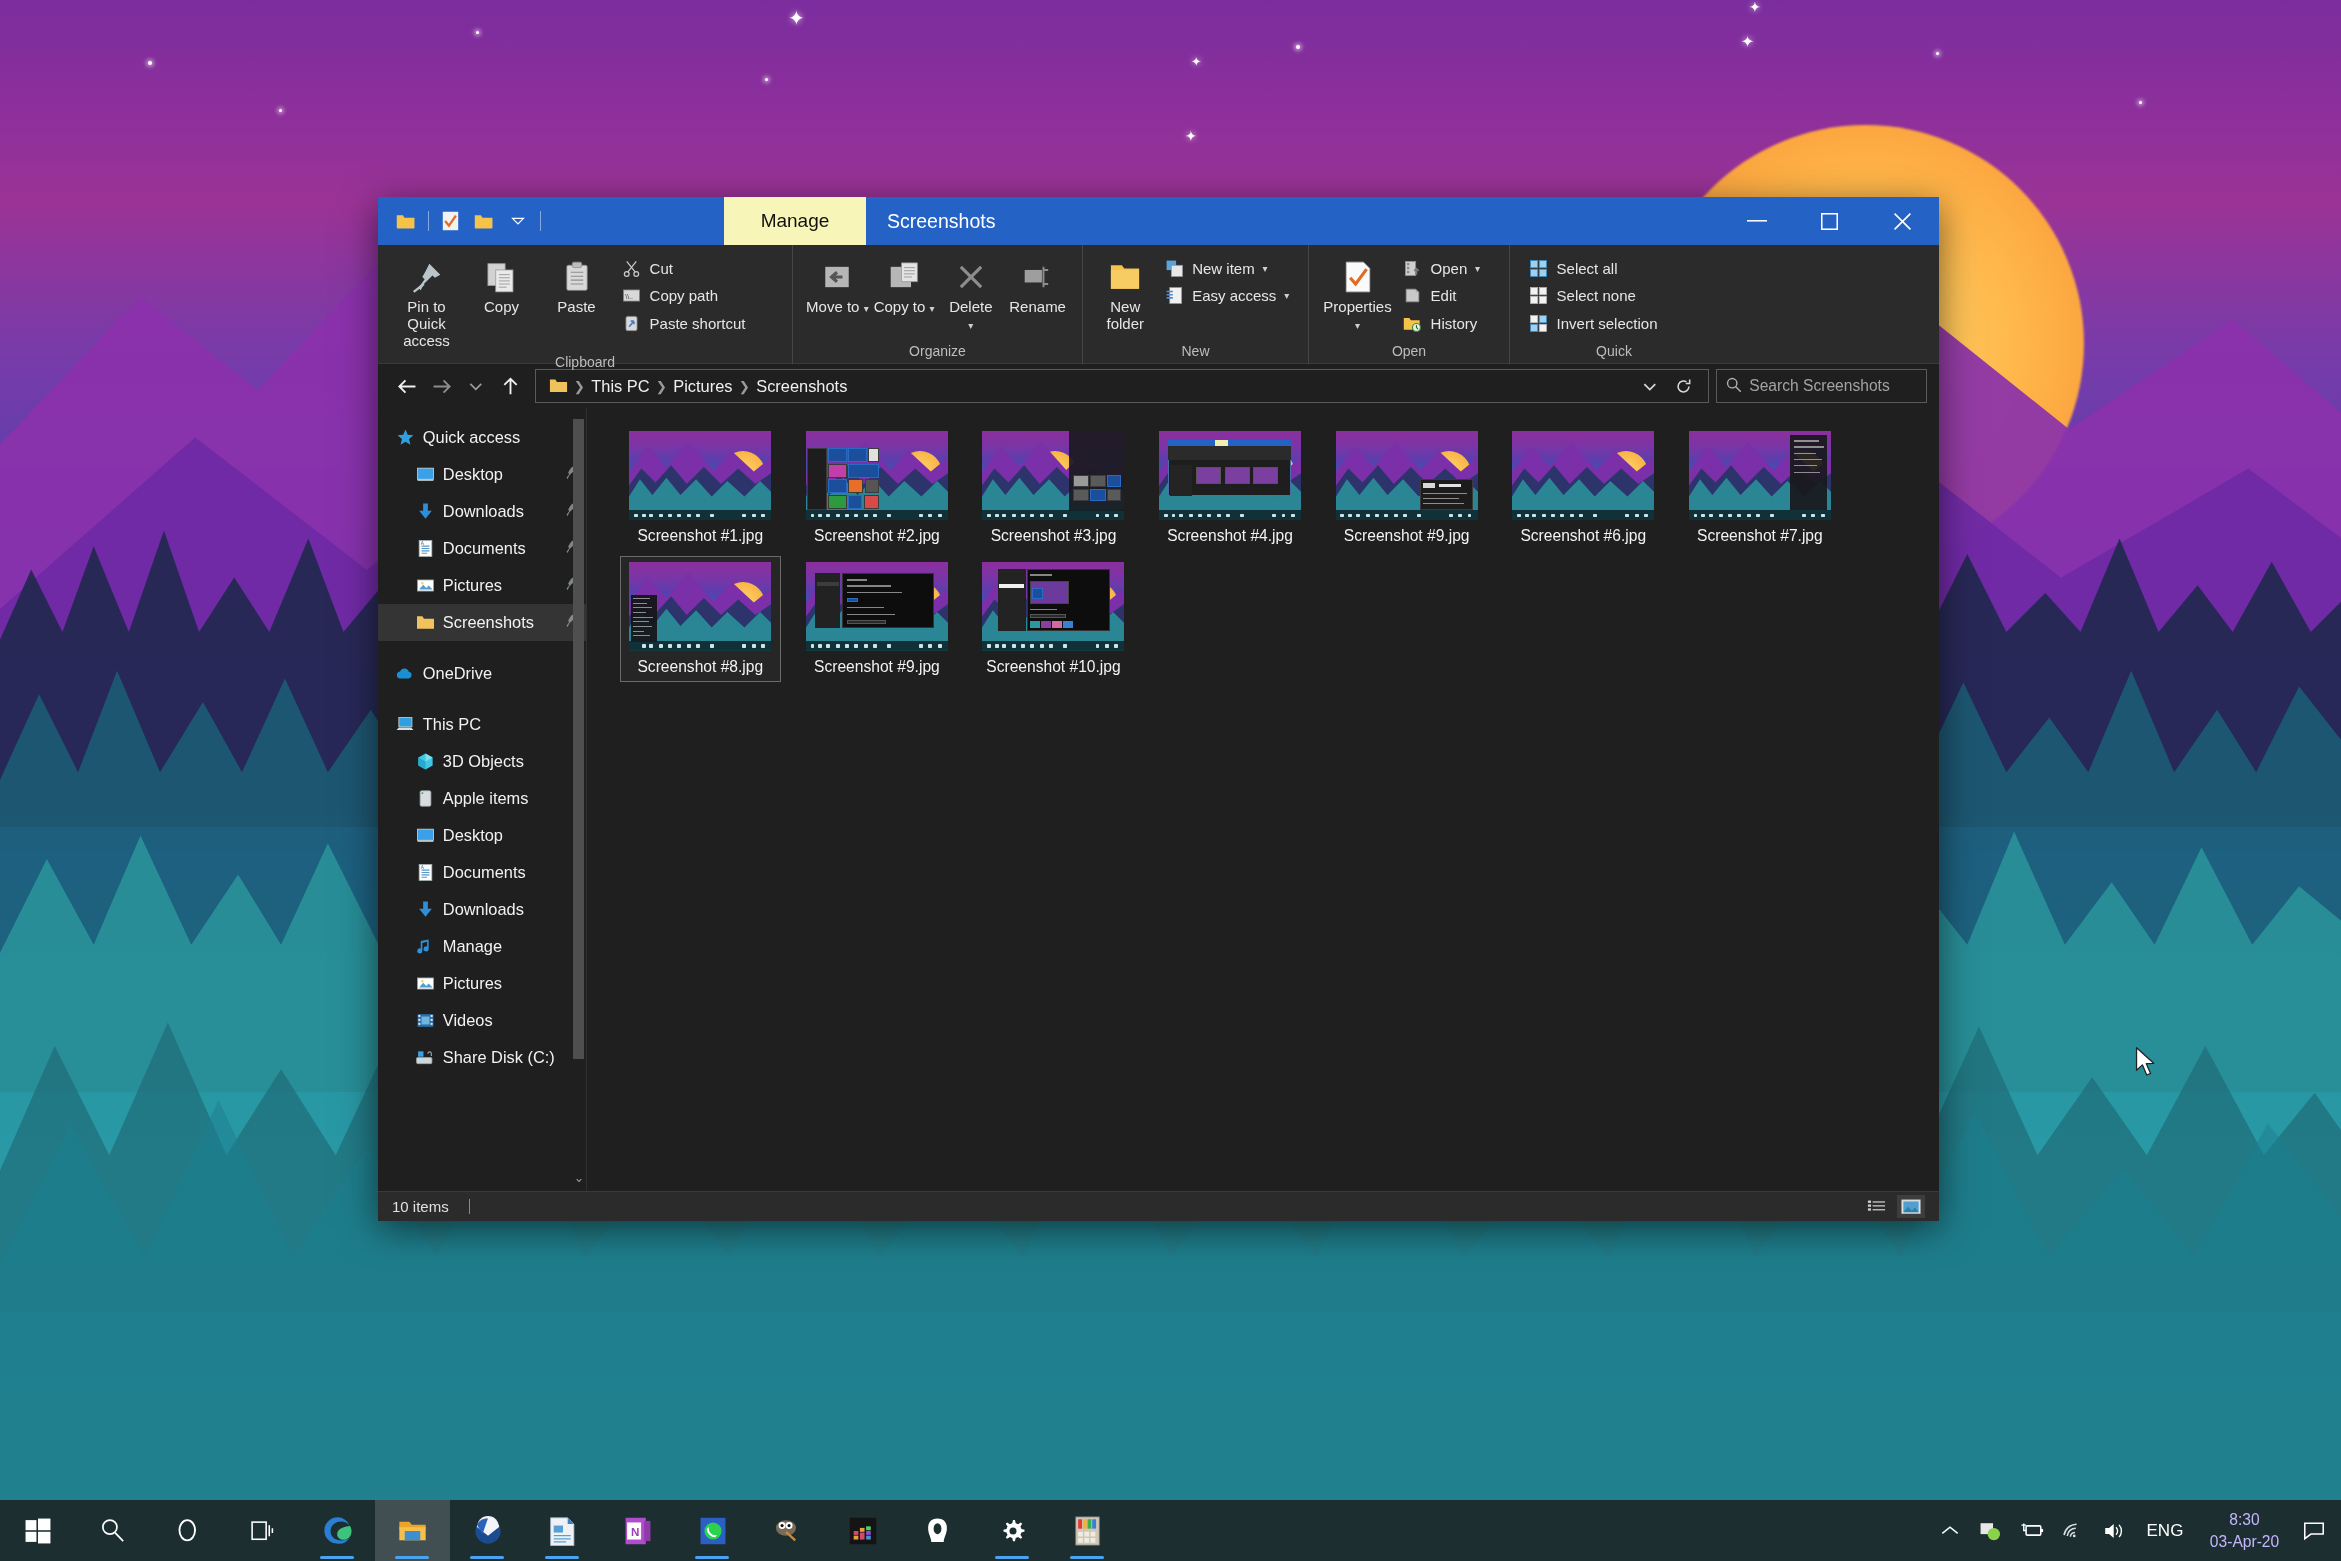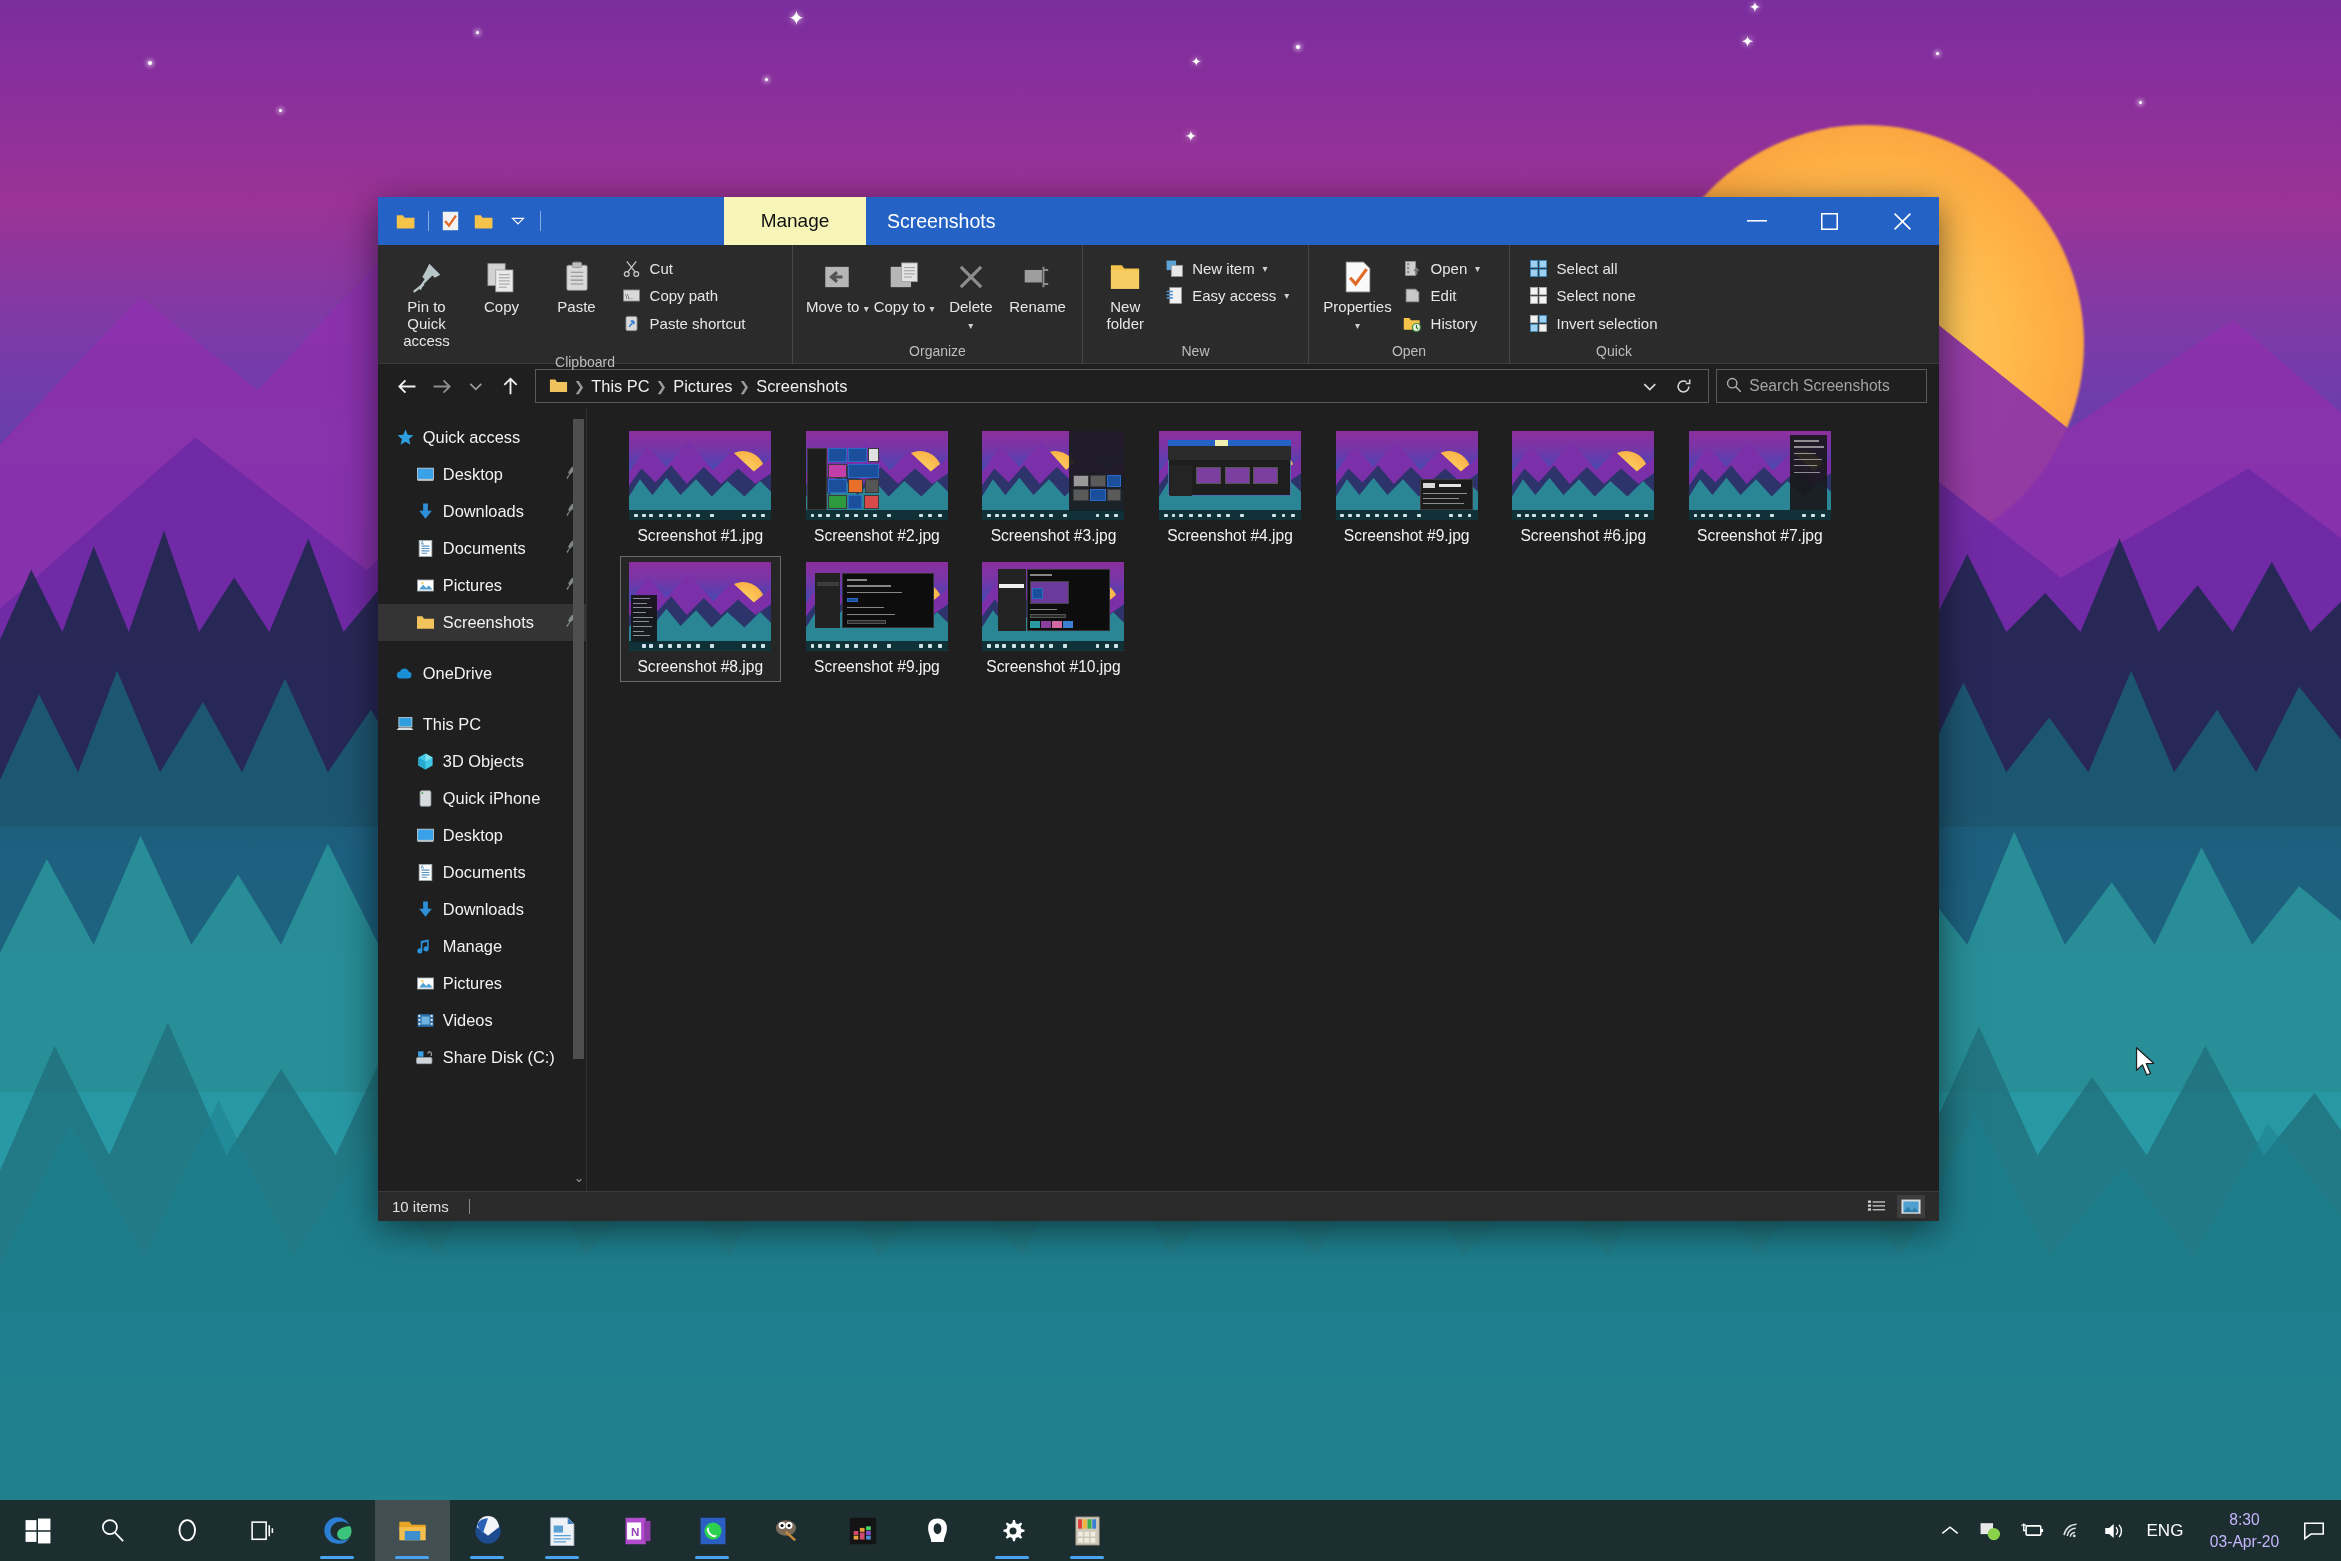--- a/index.html
+++ b/index.html
@@ -767,21 +767,21 @@
             <span class="label">3D Objects</span>
           </div>
 
           <div class="navitem indent">
             <span class="navico">
               <svg width="17" height="19" viewBox="0 0 22 24">
                   <rect x="4" y="2" width="14" height="20" rx="2" fill="#d8dcde" stroke="#9aa3a6"></rect>
                   <circle cx="7" cy="5" r="1.2" fill="#3c9a3c"></circle>
                 </svg>
             </span>
-            <span class="label">Quick iPhone</span>
+            <span class="label">Apple items</span>
           </div>
 
           <div class="navitem indent">
             <span class="navico">
               <svg width="19" height="19" viewBox="0 0 24 24">
                   <rect x="2" y="4" width="20" height="14" fill="#3aa0e8" stroke="#cfd8dc"></rect>
                   <path d="M2,18 h20 v2 h-20 z" fill="#c9d2d6"></path>
                 </svg>
             </span>
             <span class="label">Desktop</span>

